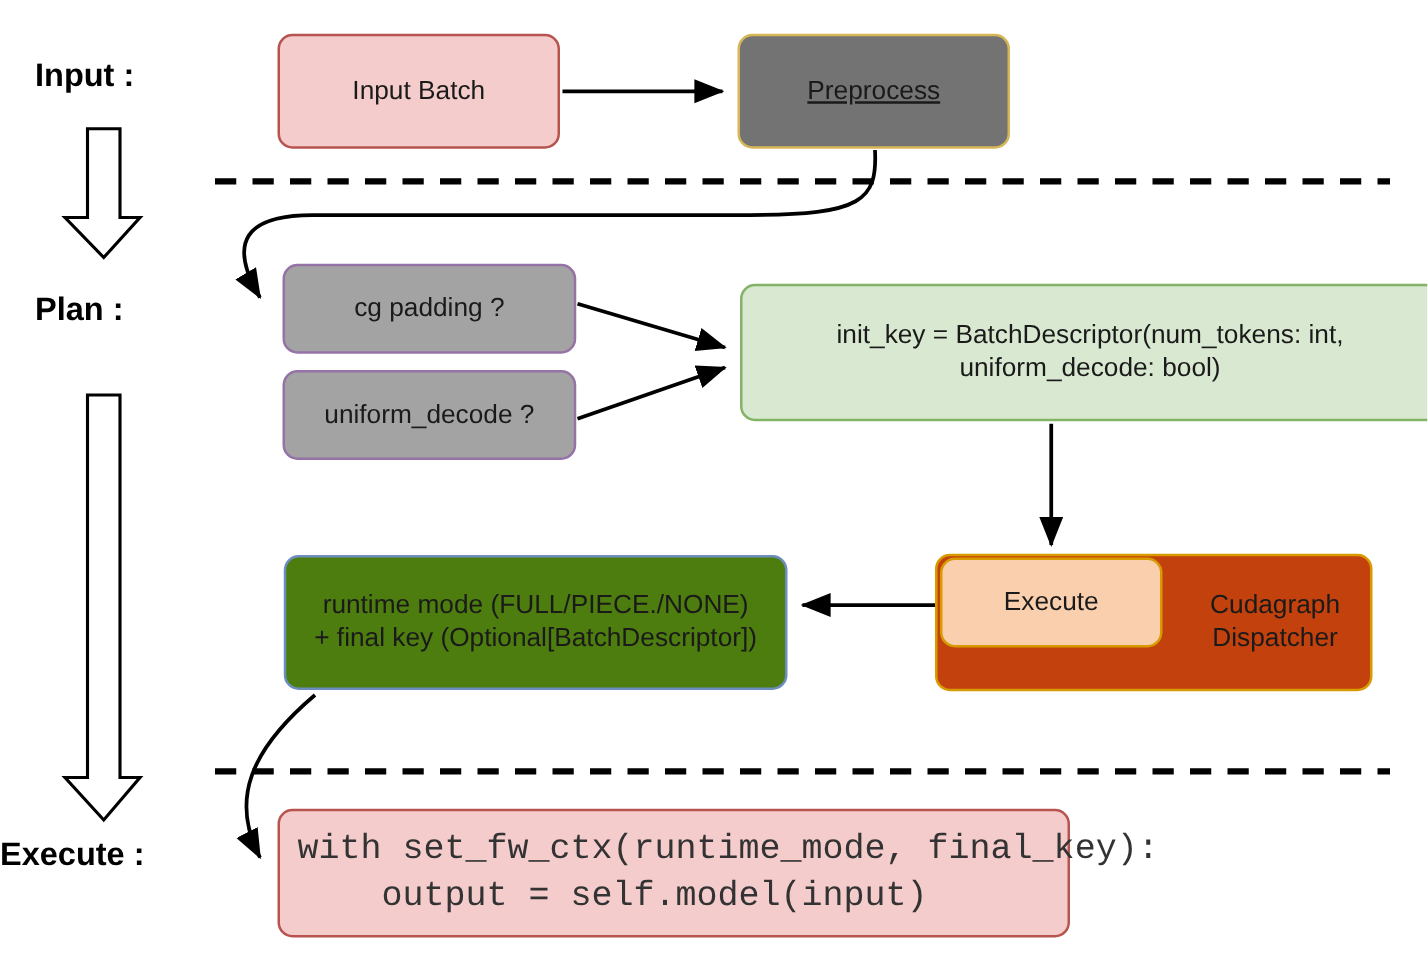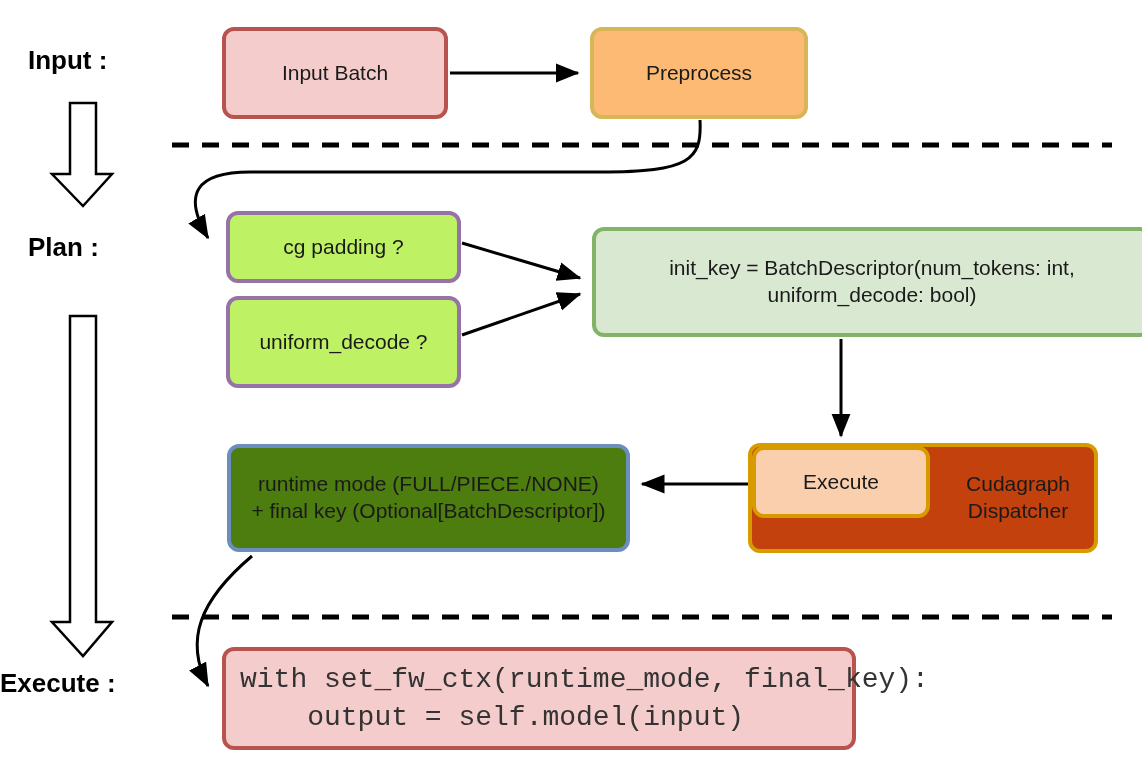--- a/index.html
+++ b/index.html
@@ -32,43 +32,43 @@
     font-weight: bold;
     font-size: 26px;
     color: #000000;
     white-space: nowrap;
     letter-spacing: 0px;
   }
   .node {
     position: absolute;
     box-sizing: border-box;
     border-radius: 12px;
-    border: 4px solid #be185d;
+    border: 2px solid #be185d;
     display: flex;
     align-items: center;
     justify-content: center;
     text-align: center;
     font-family: "Liberation Sans", sans-serif;
     font-size: 21px;
     color: #1a1a1a;
     line-height: 1.28;
     padding: 14px 10px;
   }
   .node.code {
     font-family: "Liberation Mono", monospace;
     font-size: 28px;
     white-space: pre;
     text-align: left;
     justify-content: flex-start;
     line-height: 1.35;
     color: #333333;
   }
   .n-pink   { background: #f5cccc; border-color: #b85450; }
-  .n-yellow { background: #fdba74; border-color: #d6b656; }
-  .n-purple { background: #bef264; border-color: #9673a6; }
+  .n-yellow { background: #737373; border-color: #d6b656; text-decoration: underline; }
+  .n-purple { background: #a3a3a3; border-color: #9673a6; }
   .n-green  { background: #d9e8d0; border-color: #82b366; }
   .n-blue   { background: #4d7c0f; border-color: #6c8ebf; }
   .n-orange-outer { background: #c2410c; border-color: #d79b00; }
   .n-orange-inner { background: #f9cfae; border-color: #d79b00; }
 </style>
 </head>
 <body>
 
 <div id="stage">
 
@@ -104,21 +104,21 @@
   <div class="stage-label" style="left:28px; top:45px;">Input :</div>
   <div class="stage-label" style="left:28px; top:232px;">Plan :</div>
   <div class="stage-label" style="left:0; top:668px;">Execute :</div>
 
   <div class="node n-pink" style="left:222px; top:27px; width:226px; height:92px;">Input Batch</div>
 
   <div class="node n-yellow" style="left:590px; top:27px; width:218px; height:92px;">Preprocess</div>
 
   <div class="node n-purple" style="left:226px; top:211px; width:235px; height:72px;">cg padding ?</div>
 
-  <div class="node n-purple" style="left:226px; top:296px; width:235px; height:92px;">uniform_decode ?</div>
+  <div class="node n-purple" style="left:226px; top:296px; width:235px; height:72px;">uniform_decode ?</div>
 
   <div class="node n-green" style="left:592px; top:227px; width:560px; height:110px; white-space:pre-line;">init_key = BatchDescriptor(num_tokens: int,
 uniform_decode: bool)</div>
 
   <div class="node n-blue" style="left:227px; top:444px; width:403px; height:108px; white-space:pre-line;">runtime mode (FULL/PIECE./NONE)
 + final key (Optional[BatchDescriptor])</div>
 
   <div class="node n-orange-outer" style="left:748px; top:443px; width:350px; height:110px; white-space:pre-line;
               justify-content:flex-end; padding-right:24px;">Cudagraph
 Dispatcher</div>

